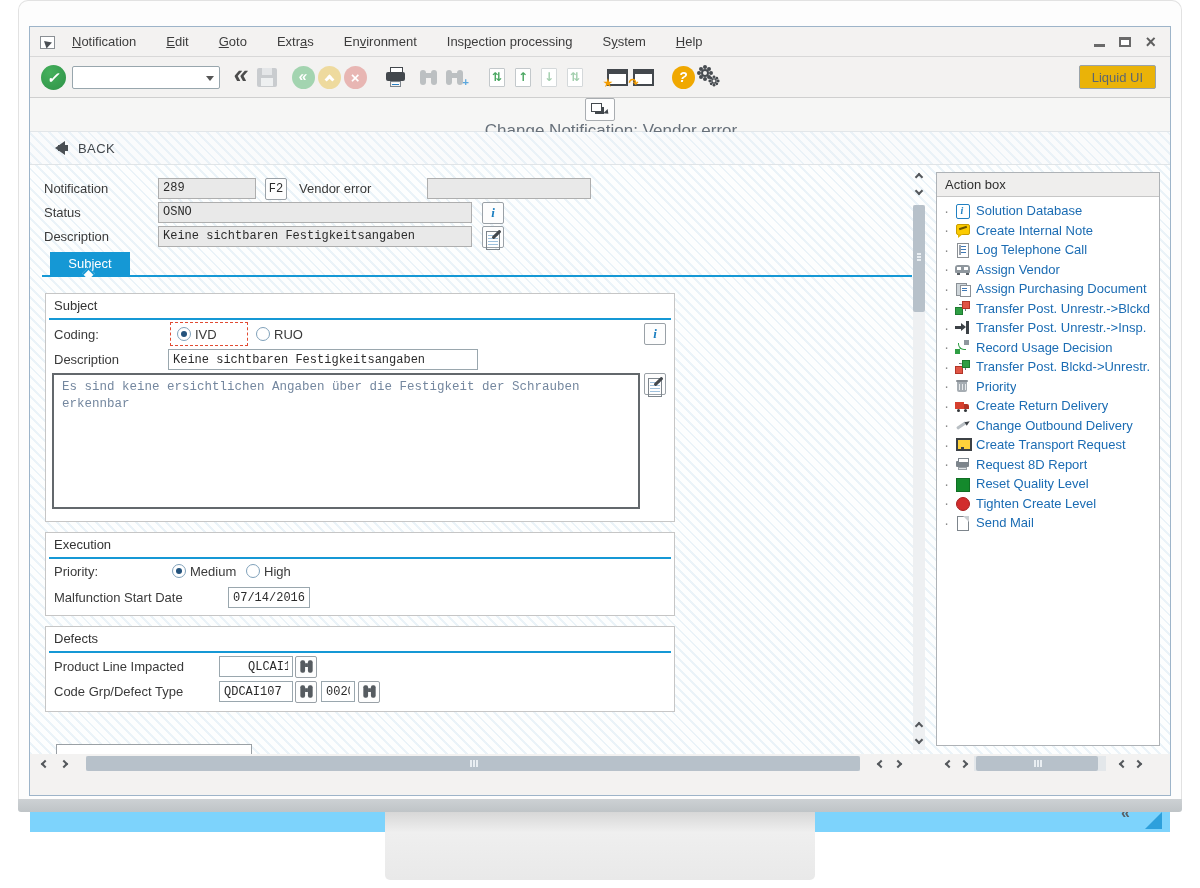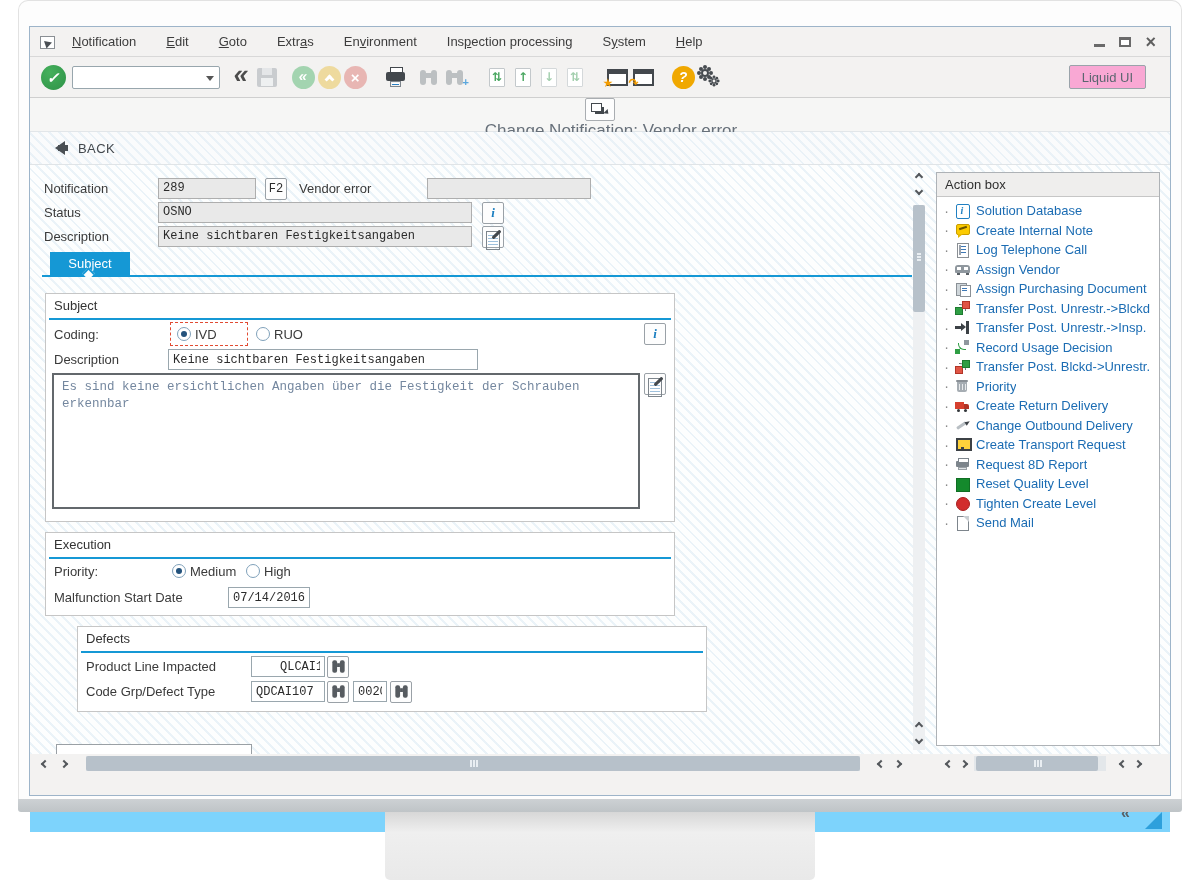--- a/index.html
+++ b/index.html
@@ -78,21 +78,21 @@
                  font-family:"DejaVu Sans",sans-serif; font-weight:bold; }
   .tb-help { width:23px; height:23px; border-radius:50%; background:#f0a800; color:#fff; font-weight:bold;
              font-size:14px; display:flex; align-items:center; justify-content:center; }
   .gearwrap { width:26px; height:24px; position:relative; }
   .gear { position:absolute; width:8px; height:8px; background:#474c51; border-radius:50%;
           box-shadow:0 -6px 0 -2px #474c51, 0 6px 0 -2px #474c51, -6px 0 0 -2px #474c51, 6px 0 0 -2px #474c51,
                      -4px -4px 0 -2px #474c51, 4px 4px 0 -2px #474c51, -4px 4px 0 -2px #474c51, 4px -4px 0 -2px #474c51; }
   .gear::after { content:""; position:absolute; left:2px; top:2px; width:4px; height:4px; border-radius:50%; background:#f3f2f1; }
   .gear.g1 { left:5px; top:4px; }
   .gear.g2 { left:14px; top:12px; transform:scale(.7); }
-  .liquidui { margin-left:auto; margin-right:14px; height:24px; padding:0 12px; background:#f9a8d4;
+  .liquidui { margin-left:auto; margin-right:4px; height:24px; padding:0 12px; background:#eab308;
               border:1px solid #9aa3aa; border-radius:2px; font-size:13px; color:#5c6670;
               font-family:"Liberation Sans",sans-serif; }
 
   
   .titlebar { position:absolute; left:0; top:71px; width:100%; height:34px; background:#f6f6f5;
               border-bottom:1px solid #e2e6e9; display:flex; align-items:center; padding:0 10px;flex-direction:column; }
   .screen-menu-btn { width:30px; height:23px; background:#fdfdfd; border:1px solid #a9adb1; border-radius:2px;
               position:relative; flex:none; }
   .screen-menu-btn::before { content:""; position:absolute; left:5px; top:4px; width:9px; height:7px;
               border:1px solid #43484d; background:#fff; box-shadow:3px 3px 0 -1px #43484d; }
@@ -141,21 +141,21 @@
   .tab-underline { position:absolute; left:12px; top:110px; width:870px; height:2px; background:#1598d5; }
   .tab-notch { position:absolute; left:54px; top:104px; width:9px; height:9px; background:#fdfefe;
          border-left:2px solid #1598d5; border-top:2px solid #1598d5; transform:rotate(45deg); }
 
   
   .gbox { position:absolute; left:15px; width:630px; background:#fff; border:1px solid #c6c6c6; }
   .gbox .gtitle { position:absolute; left:8px; top:4px; font-size:13px; color:#333; }
   .gbox .gline { position:absolute; left:3px; right:3px; top:24px; height:2px; background:#1598d5; }
   .box-subject { top:128px; height:229px; }
   .box-execution { top:367px; height:84px; }
-  .box-defects { top:461px; height:86px;margin-left:32px; }
+  .box-defects { top:461px; height:86px; }
   .radio { position:absolute; width:14px; height:14px; border-radius:50%; background:#fff; border:1px solid #7fa1ba; }
   .radio.checked::after { content:""; position:absolute; left:3px; top:3px; width:6px; height:6px;
           border-radius:50%; background:#23527c; }
   .focus-rect { position:absolute; border:1px dashed #e14b32; }
   .longtext { position:absolute; left:6px; top:79px; width:588px; height:136px; background:#fff;
           border:2px solid #63686c; padding:4px 8px; font-family:"Liberation Mono",monospace;
           font-size:12.5px; line-height:17px; color:#74879f; overflow:hidden; white-space:pre; }
   .cutbox { position:absolute; left:26px; top:579px; width:196px; height:20px; background:#fff; border:1px solid #9aa0a5; }
 
   

